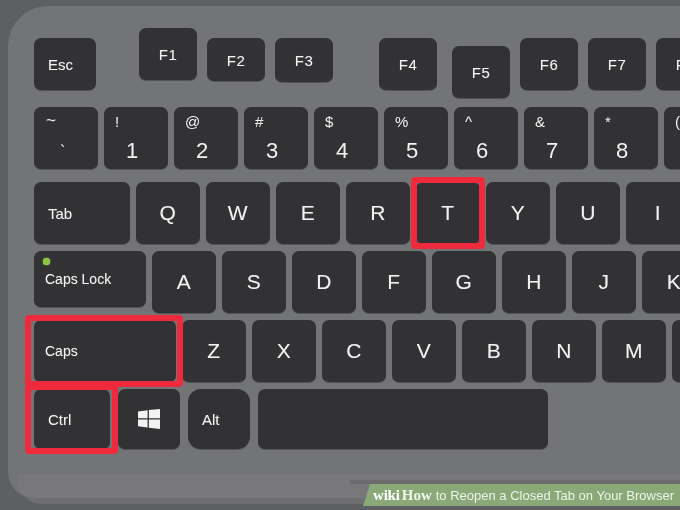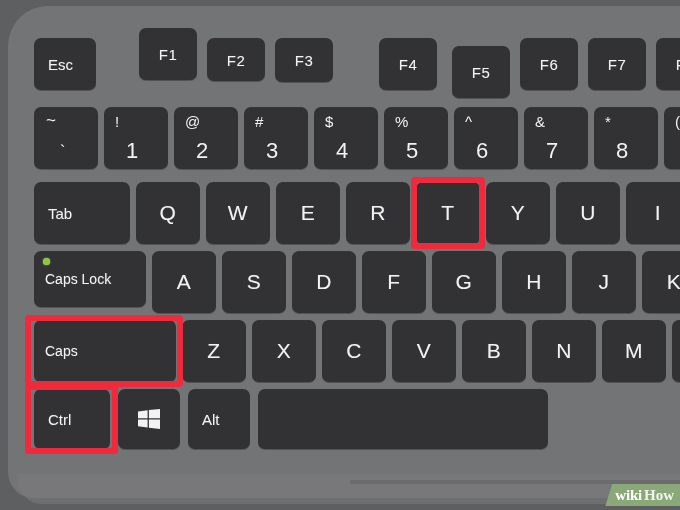--- a/index.html
+++ b/index.html
@@ -343,32 +343,33 @@
         <span class="lbl">Ctrl</span>
       </div>
       <div class="key" style="left: 118px; top: 389px; width: 62px; height: 60px;">
         <svg class="winlogo" viewBox="0 0 22 20">
           <path d="M0 2.6 L9.6 1.3 L9.6 9.3 L0 9.3 Z" fill="#f2f2f2"></path>
           <path d="M10.9 1.1 L22 0 L22 9.3 L10.9 9.3 Z" fill="#f2f2f2"></path>
           <path d="M0 10.6 L9.6 10.6 L9.6 18.6 L0 17.3 Z" fill="#f2f2f2"></path>
           <path d="M10.9 10.6 L22 10.6 L22 20 L10.9 18.8 Z" fill="#f2f2f2"></path>
         </svg>
       </div>
-      <div class="key word" style="left: 188px; top: 389px; width: 62px; height: 60px;">
+      <div class="key word" style="left: 188px; top: 389px; width: 62px; height: 60px; border-radius: 13px;">
         <span class="lbl">Alt</span>
       </div>
       <div class="key" style="left: 258px; top: 389px; width: 290px; height: 60px;"></div>
     </div>
 
   <div id="highlight-layer">
       <div class="hl" style="left: 411px; top: 177px; width: 74px; height: 72px; border-color: rgb(238, 42, 60);"></div>
       <div class="hl" style="left: 25px; top: 315px; width: 158px; height: 72px; border-color: rgb(238, 42, 60);"></div>
       <div class="hl" style="left: 25px; top: 384px; width: 93px; height: 70px; border-color: rgb(238, 42, 60);"></div>
     </div>
 
   <div id="watermark-shadow"></div>
 
   <div id="watermark">
     <span class="wm-wiki">wiki</span>
     <span class="wm-how">How</span>
+    <span class="wm-rest">to Reopen a Closed Tab on Your Browser</span>
   </div>
 
 </div>
 
 </body></html>

